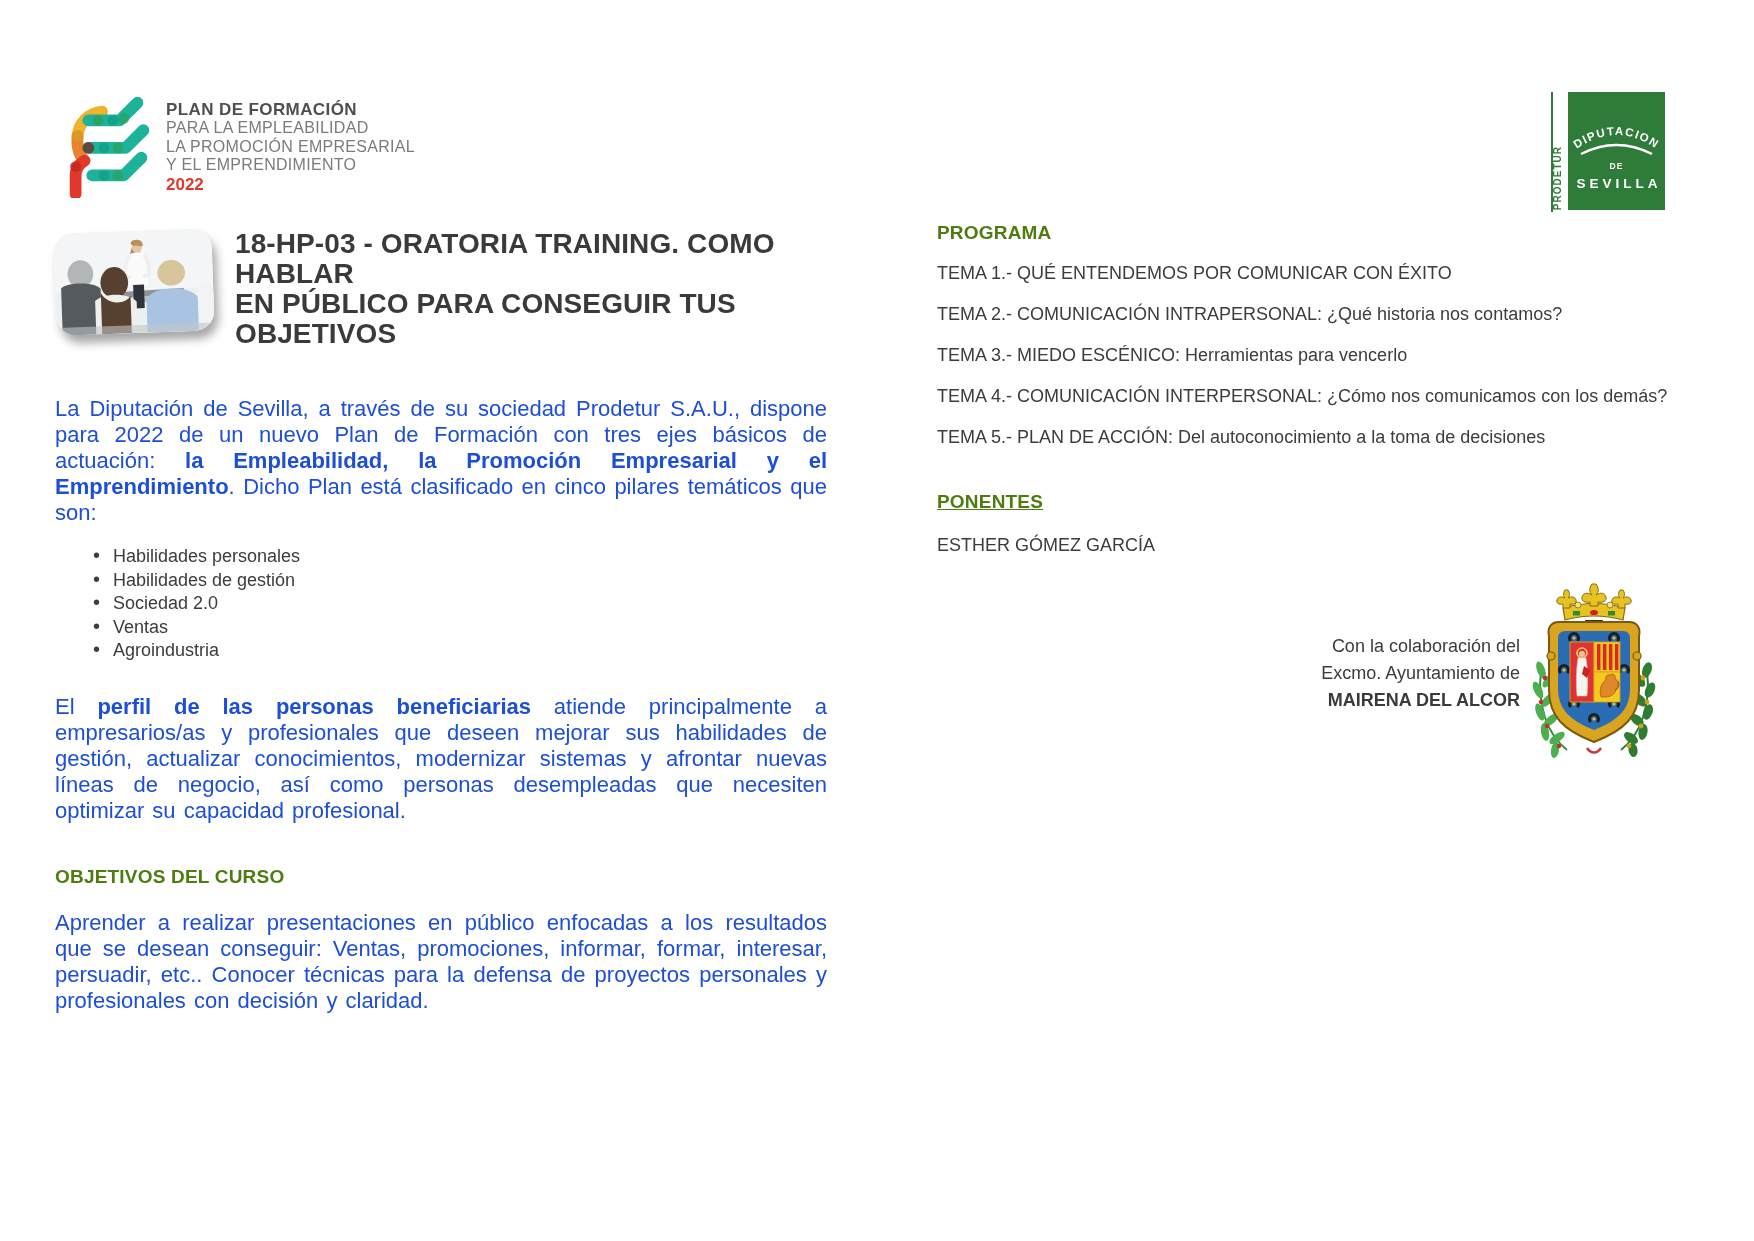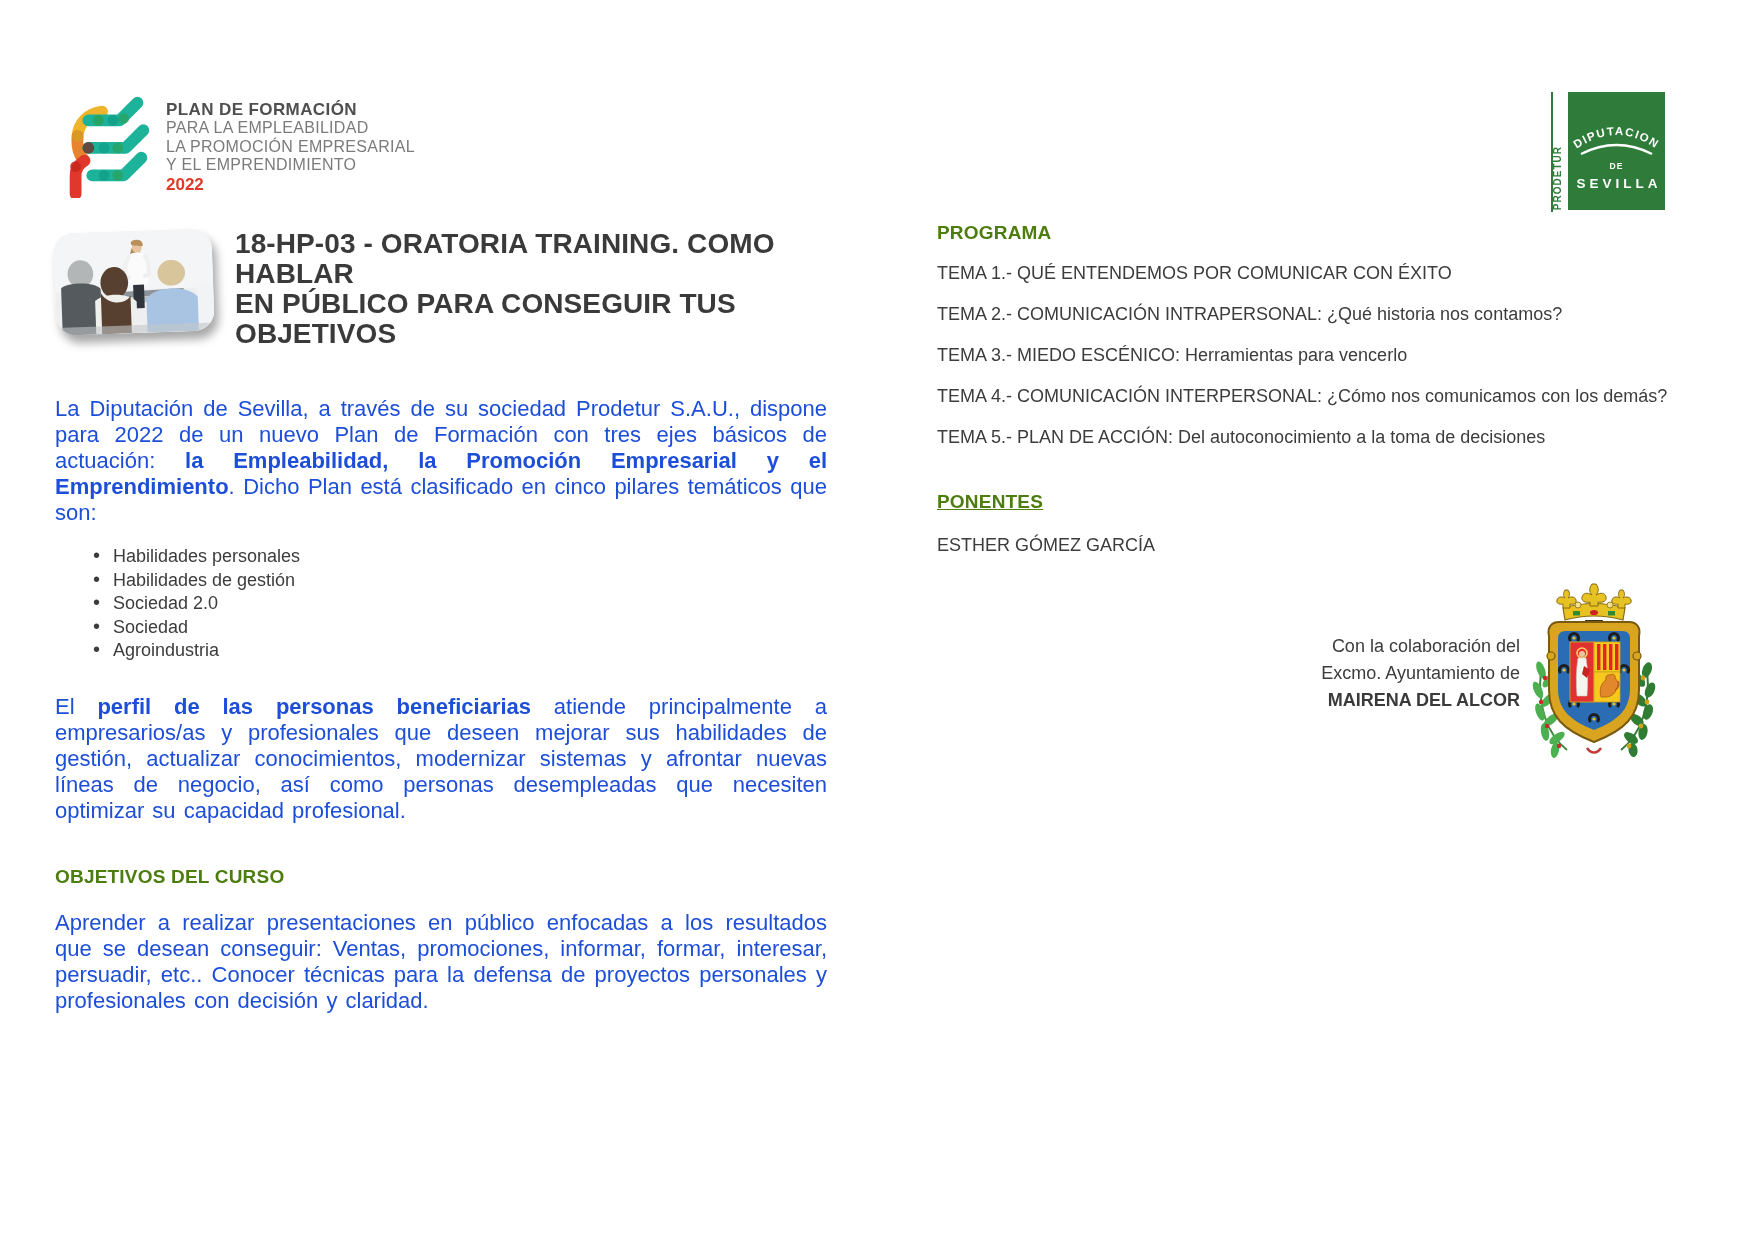--- a/index.html
+++ b/index.html
@@ -161,21 +161,21 @@
         <span>EN PÚBLICO PARA CONSEGUIR TUS OBJETIVOS</span>
       </h1>
     </div>
 
     <p class="para intro-para"><span>La Diputación de Sevilla, a través de su sociedad Prodetur S.A.U., dispone para 2022 de un nuevo Plan de Formación con tres ejes básicos de actuación: </span><b>la Empleabilidad, la Promoción Empresarial y el Emprendimiento</b><span>. Dicho Plan está clasificado en cinco pilares temáticos que son:</span></p>
 
     <ul class="pillar-list">
       <li>Habilidades personales</li>
       <li>Habilidades de gestión</li>
       <li>Sociedad 2.0</li>
-      <li>Sociedad</li>
+      <li>Ventas</li>
       <li>Agroindustria</li>
     </ul>
 
     <p class="para profile-para"><span>El </span><b>perfil de las personas beneficiarias</b><span> atiende principalmente a empresarios/as y profesionales que deseen mejorar sus habilidades de gestión, actualizar conocimientos, modernizar sistemas y afrontar nuevas líneas de negocio, así como personas desempleadas que necesiten optimizar su capacidad profesional.</span></p>
 
     <h2 class="section-heading objetivos-heading">OBJETIVOS DEL CURSO</h2>
 
     <p class="para objetivos-para">Aprender a realizar presentaciones en público enfocadas a los resultados que se desean conseguir: Ventas, promociones, informar, formar, interesar, persuadir, etc.. Conocer técnicas para la defensa de proyectos personales y profesionales con decisión y claridad.</p>
   </div>
 

